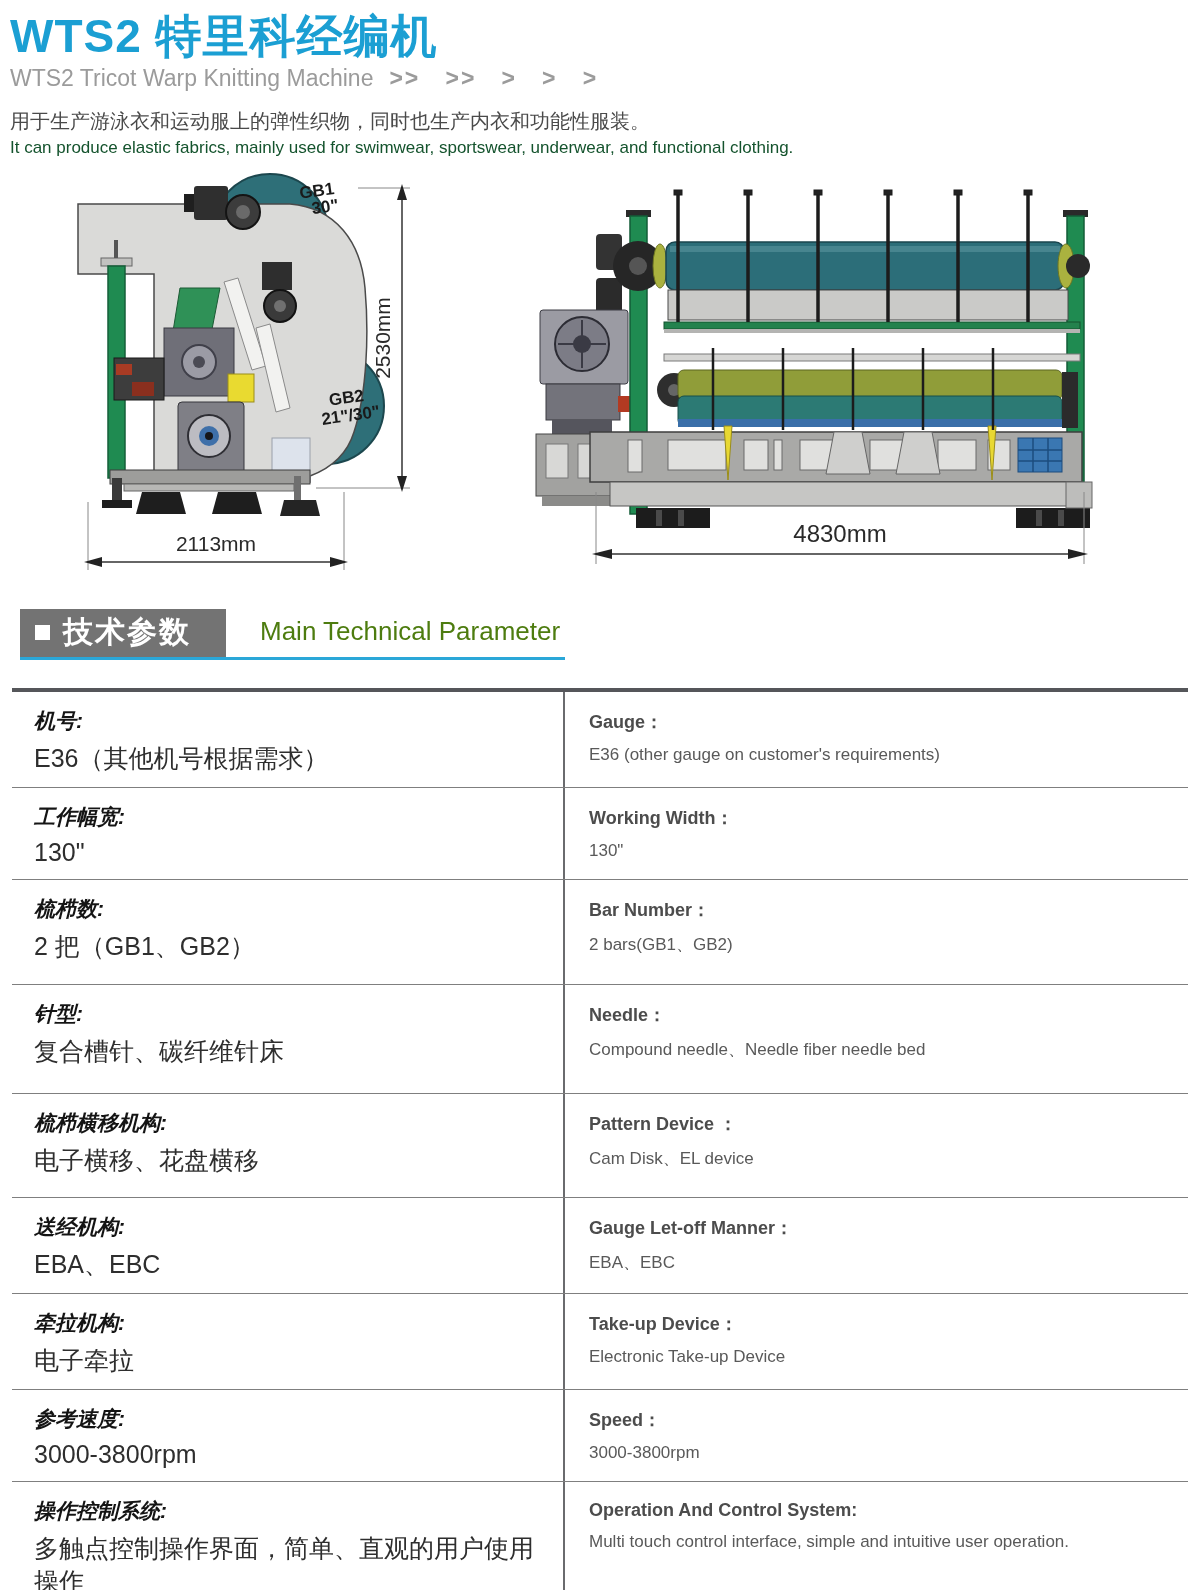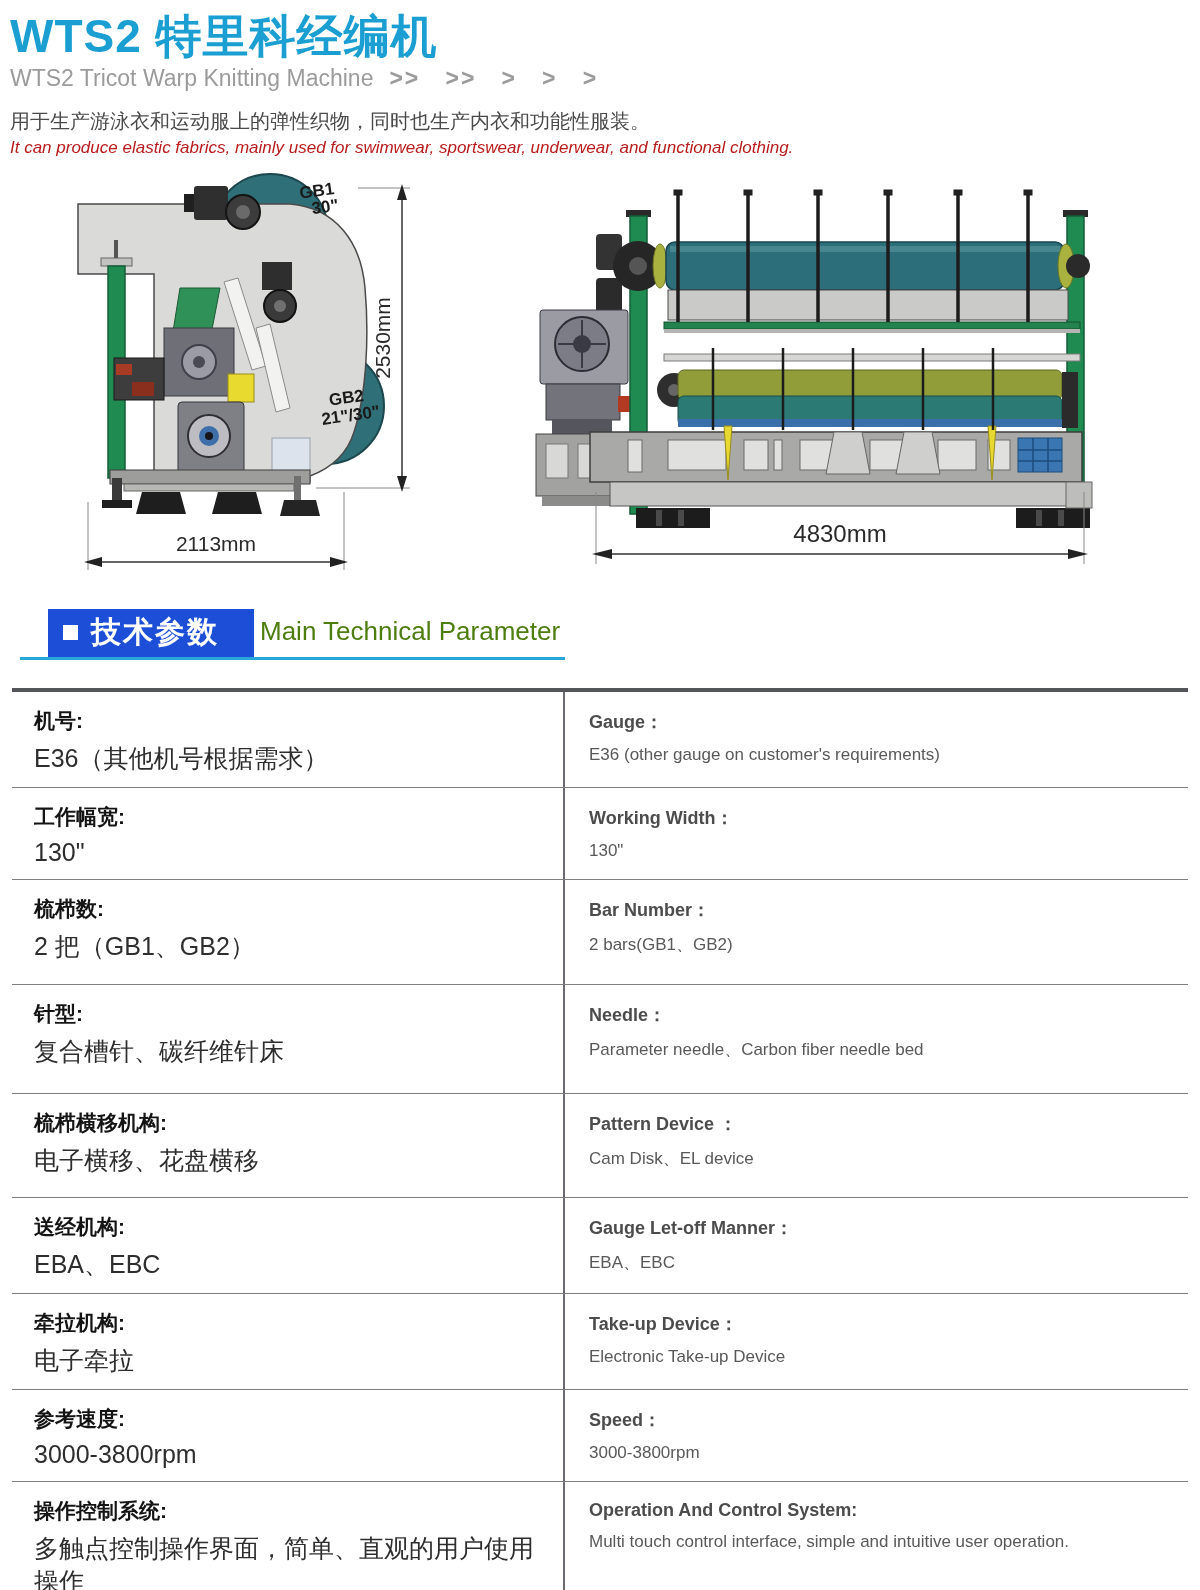--- a/index.html
+++ b/index.html
@@ -10,46 +10,46 @@
   }
   
   .hdr{padding:10px 24px 0 10px;}
   .title{
     margin:0;font-size:46px;font-weight:bold;color:#1b9fd3;letter-spacing:1px;line-height:1.15;
   }
   .subtitle-row{margin-top:2px;display:flex;align-items:center;}
   .subtitle{font-size:23px;color:#9b9b9b;text-align:right;}
   .chevrons{font-size:23px;font-weight:bold;color:#9b9b9b;margin-left:16px;white-space:pre;letter-spacing:2px;}
   .desc-cn{margin:16px 0 0 0;font-size:20px;color:#4a4a4a;}
-  .desc-en{margin:3px 0 0 0;font-size:17px;color:#b91c1c;font-style:italic;}
+  .desc-en{margin:3px 0 0 0;font-size:17px;color:#14532d;}
   
   .drawings{position:relative;height:432px;margin-top:8px;}
   .side-view{position:absolute;left:58px;top:4px;}
   .front-view{position:absolute;left:518px;top:16px;}
   svg text{font-family:"Liberation Sans","DejaVu Sans",sans-serif;}
   
   .param-hdr{position:relative;margin-left:20px;margin-right:20px;height:62px;}
   .param-underline{position:absolute;left:0;bottom:0;width:545px;height:3px;background:#2aa7d8;}
   .param-box{
-    position:absolute;left:0;bottom:3px;width:206px;height:48px;background:#1d4ed8;
-    display:flex;align-items:center;padding-left:15px;box-sizing:border-box;margin-left:28px;
+    position:absolute;left:0;bottom:3px;width:206px;height:48px;background:#737373;
+    display:flex;align-items:center;padding-left:15px;box-sizing:border-box;
   }
   .param-bullet{width:15px;height:15px;background:#ffffff;flex:none;}
   .param-cn{color:#ffffff;font-size:30px;font-weight:bold;margin-left:13px;letter-spacing:2px;}
   .param-en{position:absolute;left:240px;bottom:13px;font-size:26px;color:#4d7c0f;}
   
   .spec-table{
     margin:28px 12px 0 12px;
     border-top:4px solid #55565a;border-bottom:5px solid #55565a;
   }
   .trow{display:grid;grid-template-columns:551px 1fr;border-bottom:1px solid #7f7f7f;}
   .trow:last-child{border-bottom:none;}
   .cell{padding:15px 20px 12px 22px;box-sizing:border-box;}
   .cell.en{border-left:2px solid #6a6b6e;padding-left:24px;}
-  .cn-label{font-size:21px;font-weight:bold;color:#141414;}
+  .cn-label{font-size:21px;font-weight:bold;color:#141414;font-style:italic;}
   .cn-value{font-size:25px;color:#2e2e2e;margin-top:7px;}
   .en-label{font-size:18px;font-weight:bold;color:#4c4c4c;margin-top:3px;}
   .en-value{font-size:17px;color:#595959;margin-top:11px;}
   .trow:nth-child(1){min-height:95px;}
   .trow:nth-child(2){min-height:83px;}
   .trow:nth-child(3){min-height:104px;}
   .trow:nth-child(4){min-height:108px;}
   .trow:nth-child(5){min-height:103px;}
   .trow:nth-child(6){min-height:85px;}
   .trow:nth-child(7){min-height:80px;}
@@ -313,21 +313,21 @@
     </div>
   </div>
 
   <div class="trow">
     <div class="cell cn">
       <div class="cn-label">针型:</div>
       <div class="cn-value">复合槽针、碳纤维针床</div>
     </div>
     <div class="cell en">
       <div class="en-label">Needle：</div>
-      <div class="en-value">Parameter needle、Carbon fiber needle bed</div>
+      <div class="en-value">Compound needle、Needle fiber needle bed</div>
     </div>
   </div>
 
   <div class="trow">
     <div class="cell cn">
       <div class="cn-label">梳栉横移机构:</div>
       <div class="cn-value">电子横移、花盘横移</div>
     </div>
     <div class="cell en">
       <div class="en-label">Pattern Device ：</div>

